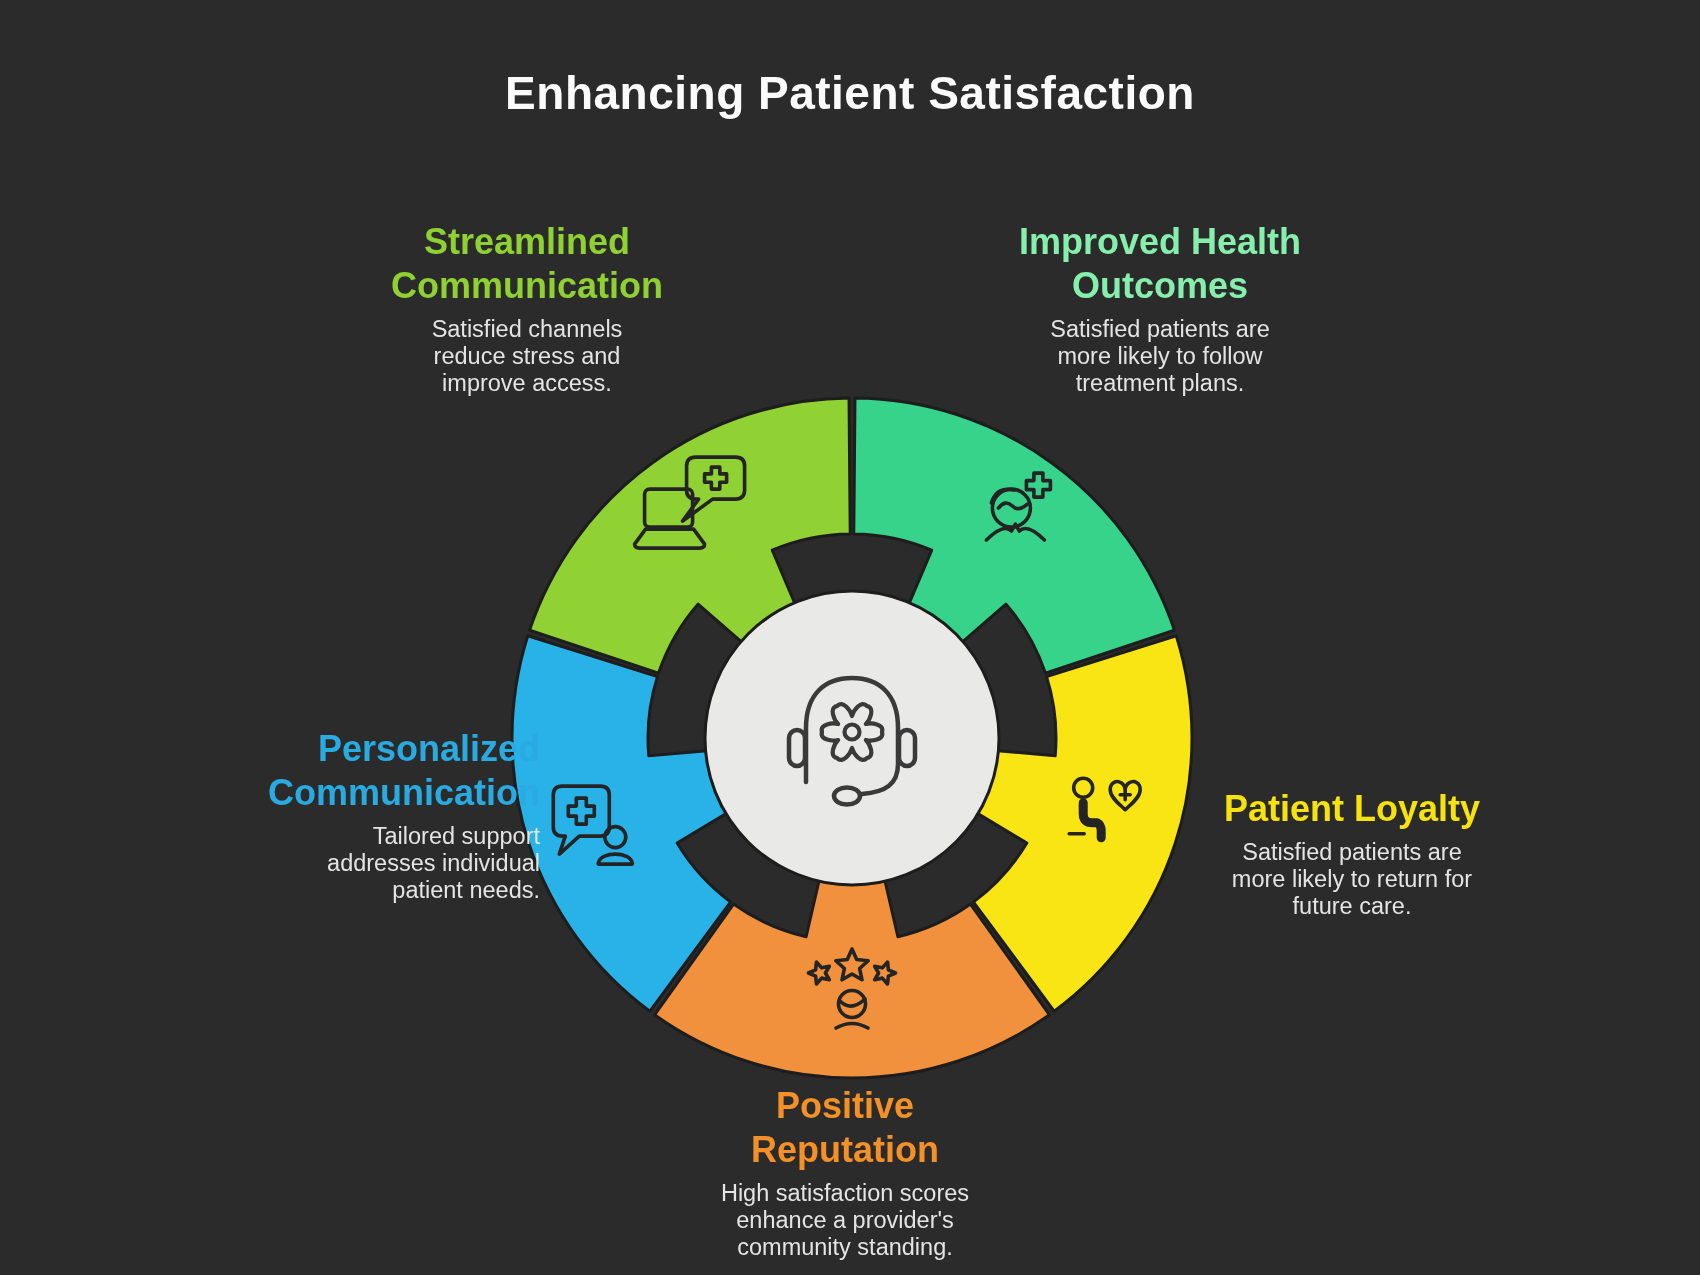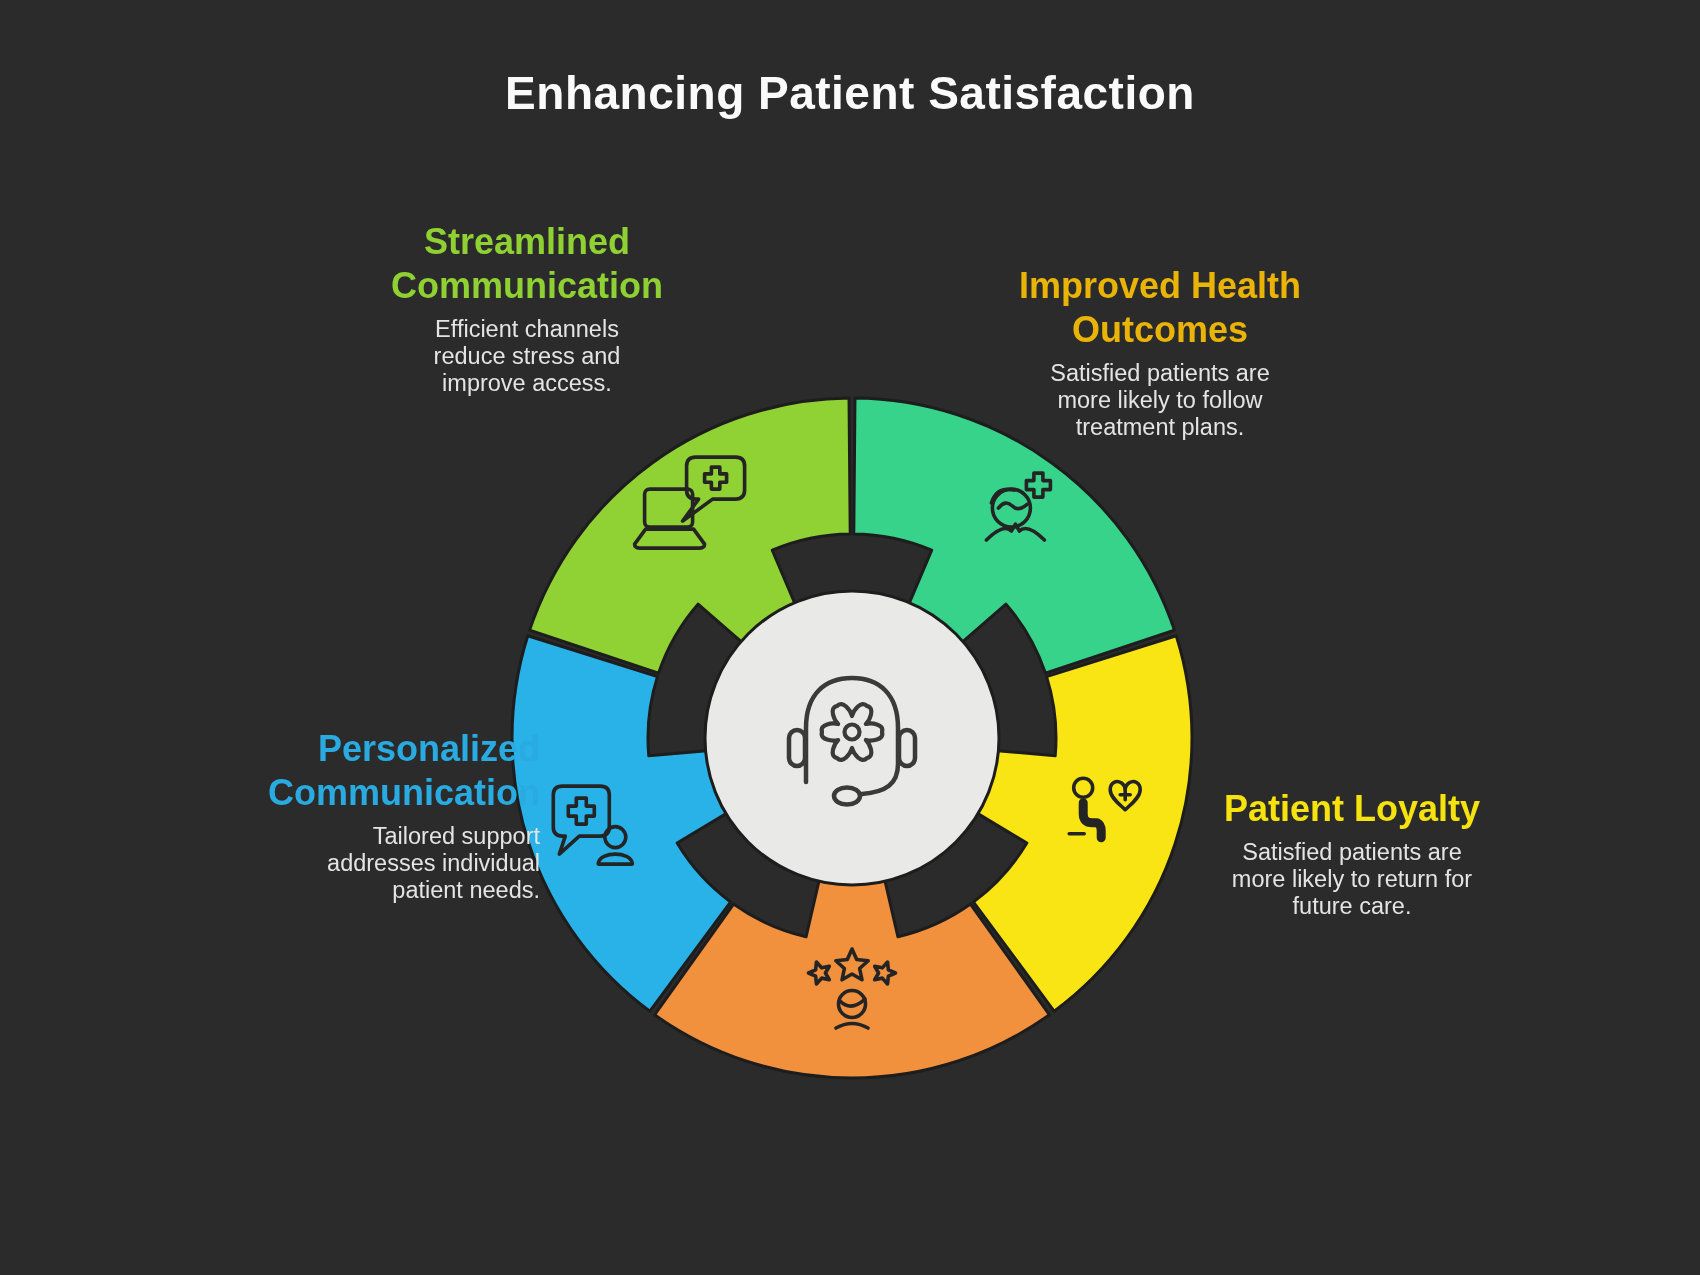--- a/index.html
+++ b/index.html
@@ -95,40 +95,47 @@
         <path fill="none" stroke="#242424" stroke-width="3.6" stroke-linecap="round" stroke-linejoin="round" d="M -14 14 H 7 Q 16 14 16 5 V -27 Q 16 -36 7 -36 H -31 Q -40 -36 -40 -27 V 5 Q -40 14 -31 14 H -28 L -34 32 Z"></path>
         <path fill="none" stroke="#242424" stroke-width="3.6" stroke-linecap="round" stroke-linejoin="round" d="M -5 -13 H 5 V -5 H 13 V 5 H 5 V 13 H -5 V 5 H -13 V -5 H -5 Z" transform="translate(-12,-11)"></path>
         <circle fill="none" stroke="#242424" stroke-width="3.6" stroke-linecap="round" stroke-linejoin="round" cx="22" cy="15" r="10.5"></circle>
         <path fill="none" stroke="#242424" stroke-width="3.6" stroke-linecap="round" stroke-linejoin="round" d="M 5 41 C 7 29 37 29 39 41 L 39 42 H 5 Z"></path>
       </g>
     </svg>
 
   <div class="label-block pos-top-left">
     <div class="label-heading" style="color: rgb(143, 209, 51);">Streamlined
 Communication</div>
-    <div class="label-desc">Efficient channels
+    <div class="label-desc">Satisfied channels
 reduce stress and
 improve access.</div>
   </div>
 
   <div class="label-block pos-top-right">
-    <div class="label-heading" style="color: #eab308; margin-top: 44px;">Improved Health
+    <div class="label-heading" style="color: #86efac;">Improved Health
 Outcomes</div>
     <div class="label-desc">Satisfied patients are
 more likely to follow
 treatment plans.</div>
   </div>
 
   <div class="label-block pos-right">
     <div class="label-heading" style="color: rgb(246, 226, 14); margin-top: 40px;">Patient Loyalty</div>
     <div class="label-desc">Satisfied patients are
 more likely to return for
 future care.</div>
   </div>
 
+  <div class="label-block pos-bottom">
+    <div class="label-heading" style="color: rgb(243, 144, 39);">Positive
+Reputation</div>
+    <div class="label-desc">High satisfaction scores
+enhance a provider's
+community standing.</div>
+  </div>
 
   <div class="label-block pos-left">
     <div class="label-heading" style="color: rgb(41, 171, 226);">Personalized
 Communication</div>
     <div class="label-desc">Tailored support
 addresses individual
 patient needs.</div>
   </div>
 
 </div>

